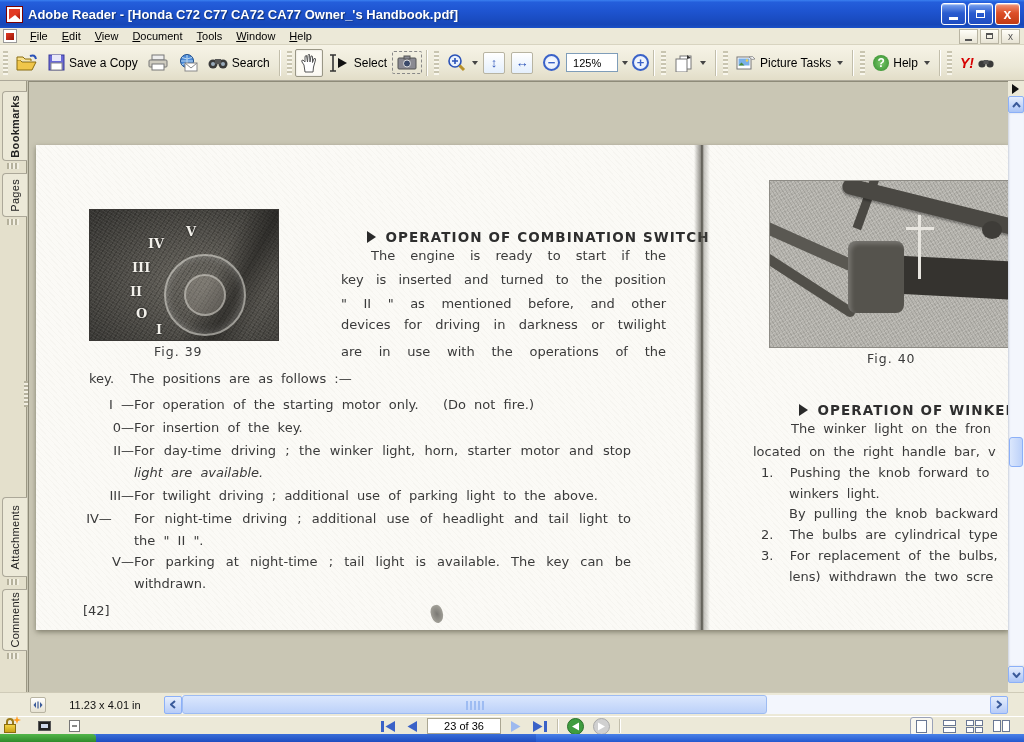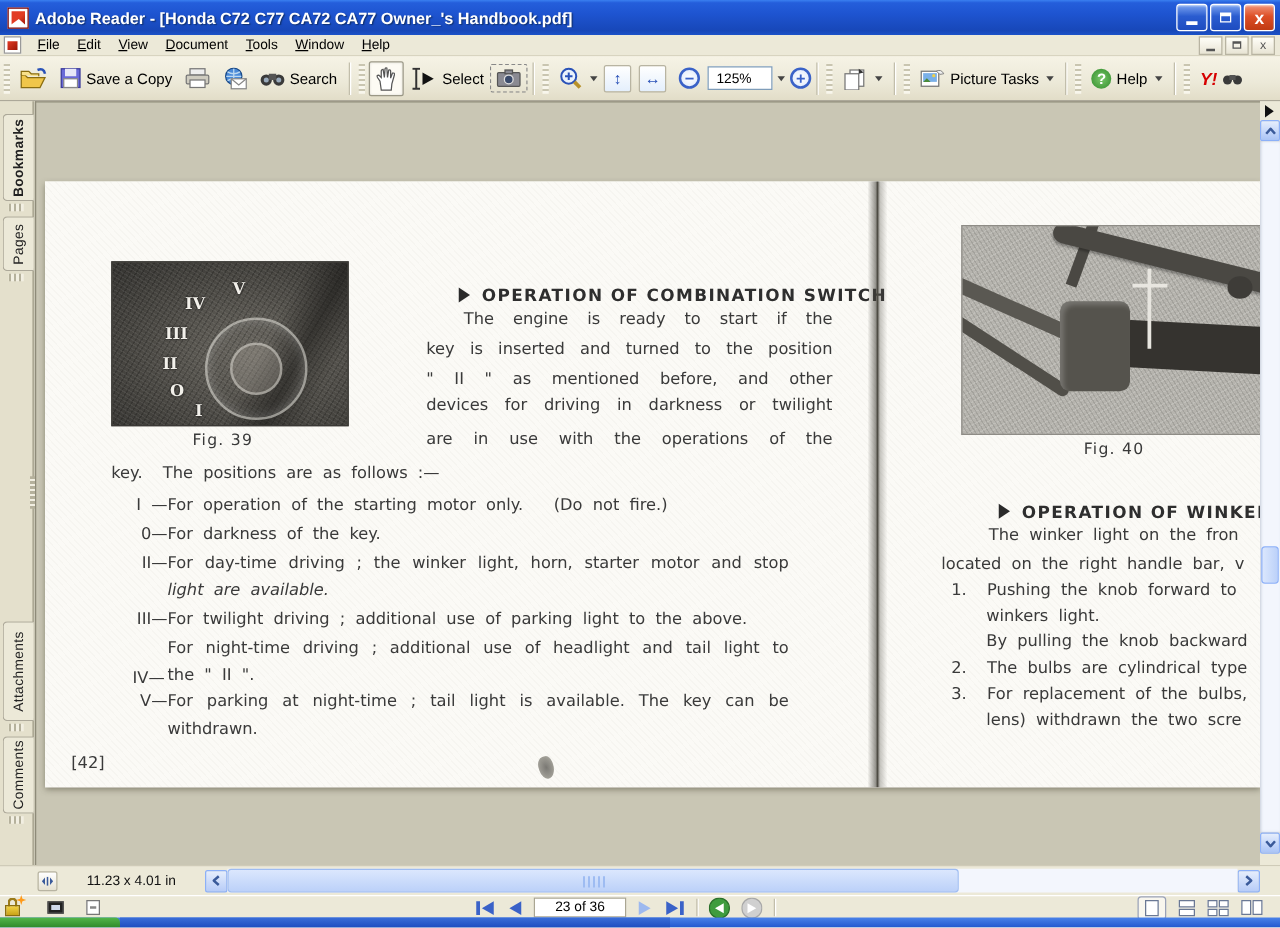--- a/index.html
+++ b/index.html
@@ -387,39 +387,39 @@
         <div class="scan-line scan jline" style="left:305px;top:199px;width:325px;">are in use with the operations of the</div>
       </div>
 
       <div class="scan-line scan" style="left:53px;top:226px;">key.  The positions are as follows :—</div>
 
       <div>
         <div class="scan-line scan" style="left:60px;top:252px;width:38px;text-align:right;">I —</div>
         <div class="scan-line scan" style="left:98px;top:252px;">For operation of the starting motor only.   (Do not fire.)</div>
 
         <div class="scan-line scan" style="left:60px;top:275px;width:38px;text-align:right;">0—</div>
-        <div class="scan-line scan" style="left:98px;top:275px;">For darkness of the key.</div>
+        <div class="scan-line scan" style="left:98px;top:275px;">For insertion of the key.</div>
 
         <div class="scan-line scan" style="left:60px;top:298px;width:38px;text-align:right;">II—</div>
         <div class="scan-line scan jline" style="left:98px;top:298px;width:497px;">For day-time driving ; the winker light, horn, starter motor and stop</div>
         <div class="scan-line scan" style="left:98px;top:320px;font-style:italic;">light are available.</div>
 
         <div class="scan-line scan" style="left:60px;top:343px;width:38px;text-align:right;">III—</div>
         <div class="scan-line scan" style="left:98px;top:343px;">For twilight driving ; additional use of parking light to the above.</div>
 
-        <div class="scan-line scan" style="left:70px;top:366px;width:38px;text-align:left;margin-top:24px;">IV—</div>
+        <div class="scan-line scan" style="left:44px;top:366px;width:38px;text-align:center;">IV—</div>
         <div class="scan-line scan jline" style="left:98px;top:366px;width:497px;">For night-time driving ; additional use of headlight and tail light to</div>
         <div class="scan-line scan" style="left:98px;top:388px;">the " II ".</div>
 
         <div class="scan-line scan" style="left:60px;top:409px;width:38px;text-align:right;">V—</div>
         <div class="scan-line scan jline" style="left:98px;top:409px;width:497px;">For parking at night-time ; tail light is available.  The key can be</div>
         <div class="scan-line scan" style="left:98px;top:431px;">withdrawn.</div>
       </div>
 
-      <div class="scan-line scan" style="left:21px;top:458px;">[42]</div>
+      <div class="scan-line scan" style="left:47px;top:458px;">[42]</div>
       <div class="smudge"></div>
 
       <div class="fold"></div>
 
       <div class="fig40">
         <div class="noise"></div>
         <div class="cable1"></div>
           <div class="cable2"></div>
           <div class="mirrorstem"></div>
         <div class="lever"></div>

